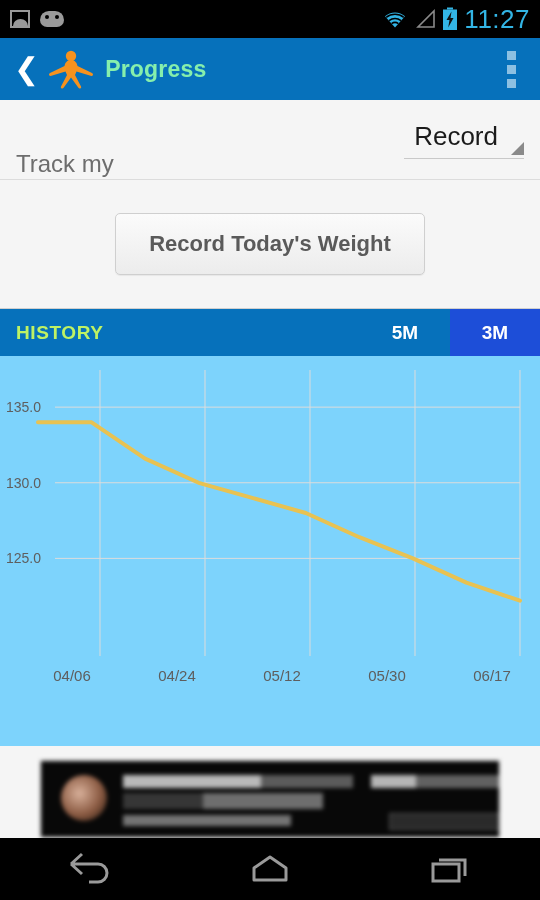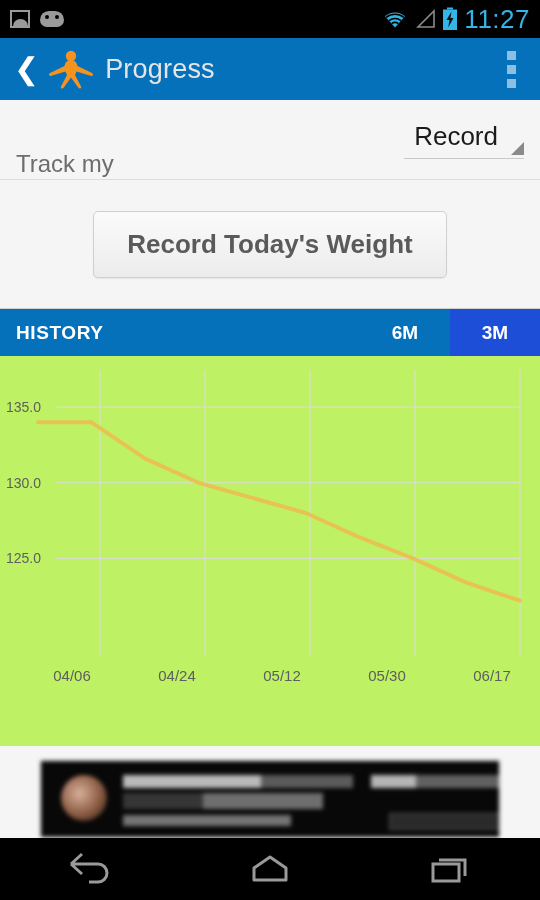--- a/index.html
+++ b/index.html
@@ -35,57 +35,57 @@
   .icon-android::before { left:5px; }
   .icon-android::after  { right:5px; }
 
   
   .actionbar {
     position:absolute; top:38px; left:0; width:540px; height:62px;
     background:#0671bb; display:flex; align-items:center; padding:0 14px;
   }
   .back-chevron { color:#ffffff; font-size:30px; line-height:1; font-weight:300; margin-right:6px; }
   .app-logo { width:52px; height:40px; margin-right:8px; flex:0 0 auto; }
-  .ab-title { color:#e5e5e5; font-size:27px; font-weight:normal; letter-spacing:0.2px; }
+  .ab-title { color:#86efac; font-size:23px; font-weight:bold; letter-spacing:0.2px; }
   .overflow { margin-left:auto; display:flex; flex-direction:column; gap:5px; padding:6px 10px; }
   .overflow i { display:block; width:9px; height:9px; background:#8cc0e2; }
 
   
   .track-row {
     position:absolute; top:100px; left:0; width:540px; height:80px;
     display:flex; align-items:center; padding:0 16px;
     border-bottom:1px solid #dcdcdc; background:#f5f5f5;
   }
   .track-label { color:#6d6d6d; font-size:24px;margin-top:48px; }
   .spinner { margin-left:auto; position:relative; padding:0 26px 6px 8px; border-bottom:1px solid #c9c9c9; min-width:120px; text-align:right; }
   .spinner-value { color:#1b1b1b; font-size:26px; }
   .spinner-caret { position:absolute; right:0; bottom:3px; width:0; height:0;
     border-left:13px solid transparent; border-bottom:13px solid #8a8a8a; }
 
   
   .btn-wrap { position:absolute; top:180px; left:0; width:540px; height:128px; display:flex; align-items:center; justify-content:center; }
   .record-btn {
     background:linear-gradient(#fbfbfb,#ececec);
     border:1px solid #cfcfcf; border-radius:5px;
-    padding:17px 33px; font-size:26px; font-weight:bold; color:#5a5a5a;
+    padding:17px 33px; font-size:22px; font-weight:bold; color:#5a5a5a;
     font-family:"Liberation Sans", sans-serif; cursor:pointer;
     box-shadow:0 1px 1px rgba(0,0,0,0.06);
   }
 
   
   .tabbar { position:absolute; top:308px; left:0; width:540px; height:48px; background:#0671bb;
     display:flex; align-items:stretch; border-top:1px solid #cfcfcf; }
-  .tab-history { display:flex; align-items:center; padding-left:16px; color:#ffffff;
+  .tab-history { display:flex; align-items:center; padding-left:16px; color:#bef264;
     font-size:19px; font-weight:bold; letter-spacing:0.6px; flex:1 1 auto; }
   .tab-range { width:90px; display:flex; align-items:center; justify-content:center;
     color:#fff; font-size:19px; font-weight:bold; cursor:pointer; }
   .tab-range.selected { background:#1d4ed8; }
 
   
-  .chart-area { position:absolute; top:356px; left:0; width:540px; height:390px; background:#bef264; }
+  .chart-area { position:absolute; top:356px; left:0; width:540px; height:390px; background:#7dd3fc; }
   .chart-svg { display:block; width:540px; height:390px; }
   .ylabel { fill:#5e5e5e; font-size:14px; font-family:"Liberation Sans", sans-serif; }
   .xlabel { fill:#5e5e5e; font-size:15px; font-family:"Liberation Sans", sans-serif; text-anchor:middle; }
 
   
   .ad-banner { position:absolute; top:760px; left:40px; width:460px; height:78px;
     background:#080808; overflow:hidden; filter:blur(2.2px); border:1px solid #d8d8d8; }
   .ad-icon { position:absolute; left:20px; top:14px; width:46px; height:46px; border-radius:50%;
     background:radial-gradient(circle at 40% 40%, #d8b09a 0%, #8a5a42 55%, #1a1008 100%); }
   .ad-l1 { position:absolute; left:82px; top:14px; width:230px; height:13px;
@@ -157,21 +157,21 @@
       <span class="spinner-caret"></span>
     </span>
   </div>
 
   <div class="btn-wrap">
     <button class="record-btn">Record Today's Weight</button>
   </div>
 
   <div class="tabbar">
     <span class="tab-history">HISTORY</span>
-    <span class="tab-range">6M</span>
+    <span class="tab-range">5M</span>
     <span class="tab-range selected">3M</span>
   </div>
 
   <div class="chart-area">
     <svg class="chart-svg" viewBox="0 0 540 390">
       <g id="grid-h">
           <line x1="55" x2="520" y1="51.125" y2="51.125" stroke="#dcdcdc" stroke-width="1"></line>
           <line x1="55" x2="520" y1="126.75" y2="126.75" stroke="#dcdcdc" stroke-width="1"></line>
           <line x1="55" x2="520" y1="202.375" y2="202.375" stroke="#dcdcdc" stroke-width="1"></line>
         </g>

